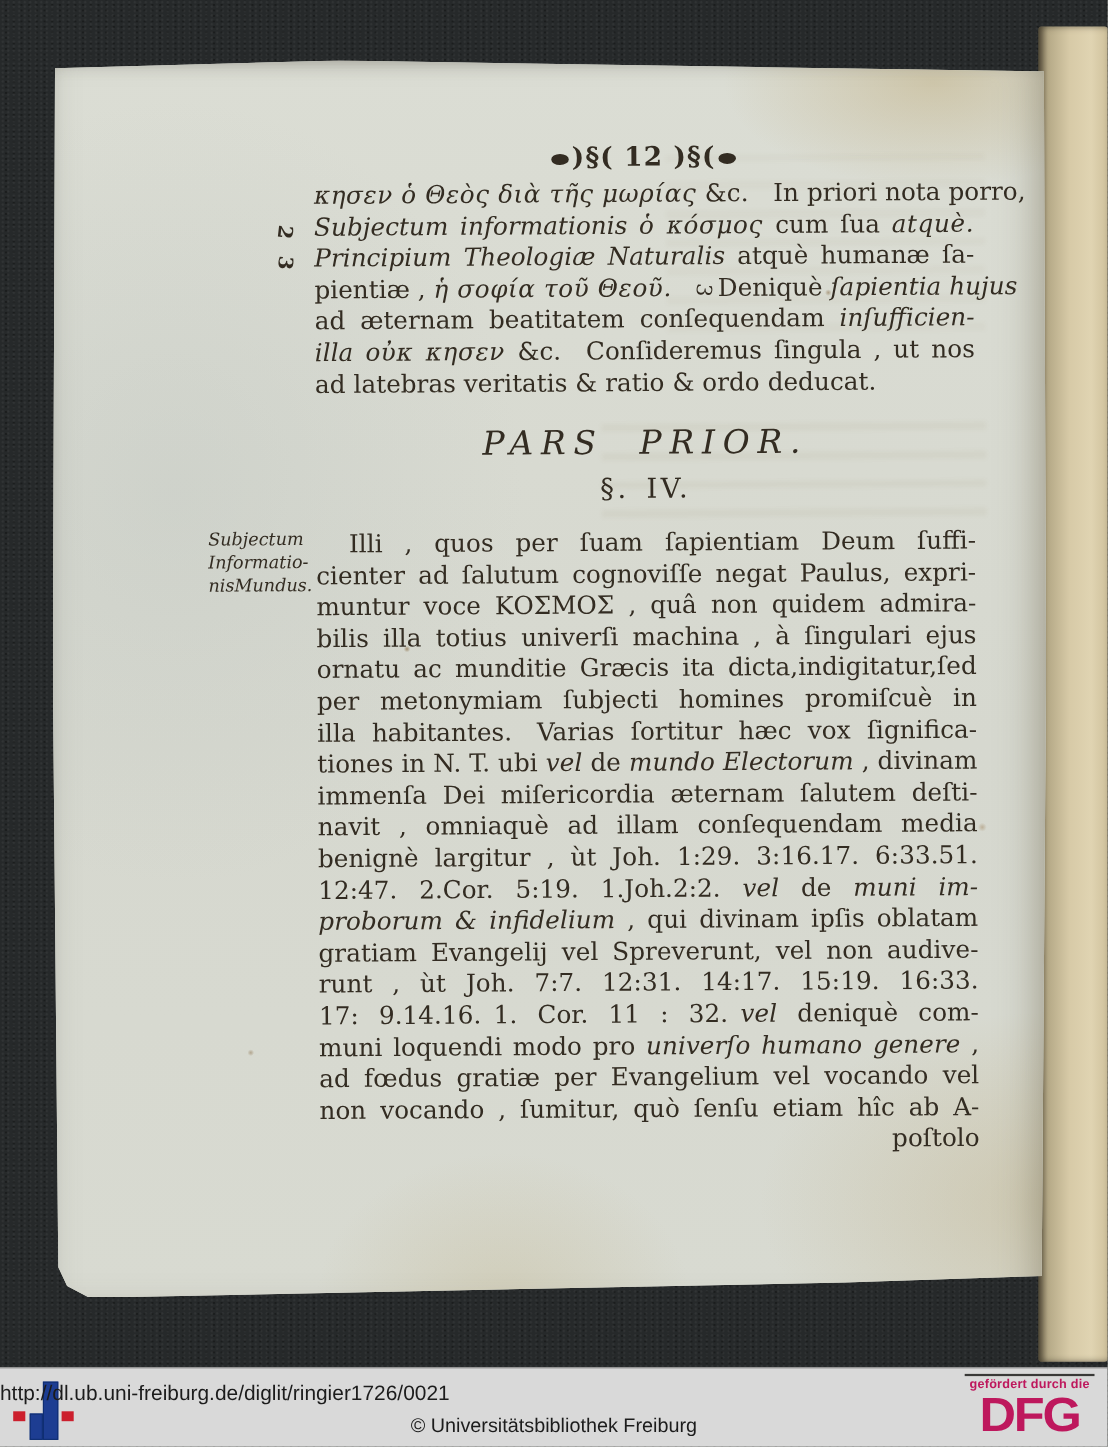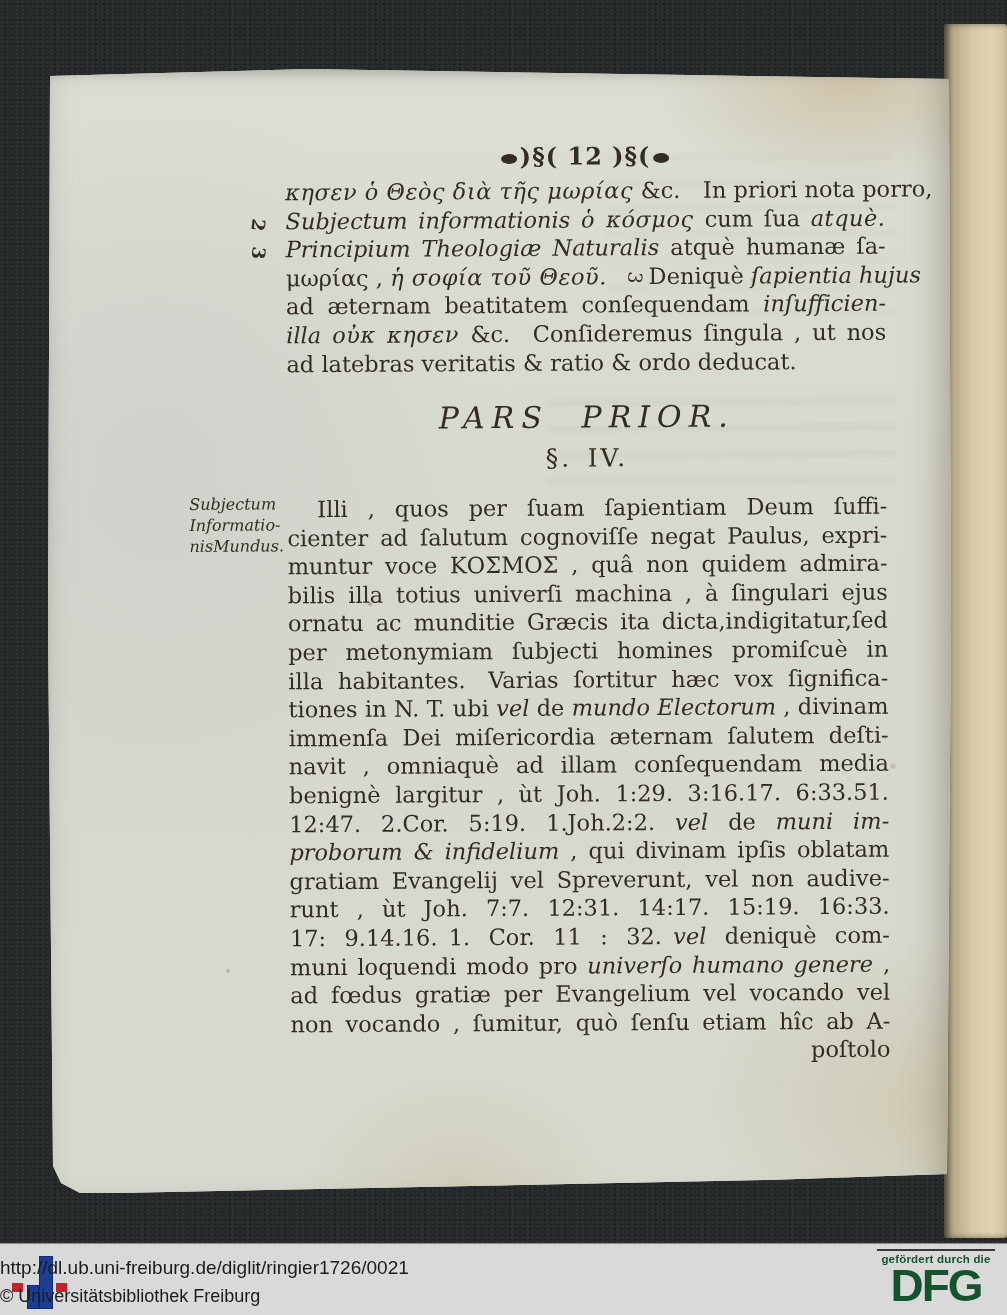--- a/index.html
+++ b/index.html
@@ -15,21 +15,21 @@
   }
 
   
   .right-page{
     position:absolute;left:944px;top:24px;width:63px;height:1214px;
     background:linear-gradient(90deg,#7d7257 0%,#b5a987 14%,#d7caa7 45%,#e0d4b2 76%,#cfc19c 100%);
     border-radius:3px;
     box-shadow:inset 3px 0 6px rgba(30,26,18,0.55);
   }
   .paper{
-    position:absolute;left:48px;top:66px;width:910px;height:1132px;
+    position:absolute;left:48px;top:52px;width:910px;height:1132px;
     background-color:#d8dad1;
     background-image:
       radial-gradient(circle 2px at 322px 538px, rgba(120,85,40,0.55), transparent 3px),
       radial-gradient(circle 2px at 705px 214px, rgba(120,85,40,0.45), transparent 3px),
       radial-gradient(circle 2px at 180px 905px, rgba(120,85,40,0.4), transparent 3px),
       radial-gradient(circle 3px at 845px 700px, rgba(140,100,50,0.35), transparent 4px),
       radial-gradient(ellipse 30% 12% at 88% 2%, rgba(190,170,120,0.45), transparent 70%),
       radial-gradient(ellipse 42% 22% at 100% 92%, rgba(185,165,115,0.35), transparent 70%),
       radial-gradient(ellipse 25% 16% at 45% 100%, rgba(190,175,130,0.3), transparent 75%),
       radial-gradient(ellipse 50% 45% at 12% 35%, rgba(185,192,188,0.3), transparent 70%),
@@ -72,31 +72,31 @@
     font-size:25px;letter-spacing:3px;word-spacing:12px;}
   .margin-note{position:absolute;left:142px;top:426px;width:96px;
     font-style:italic;font-size:16px;line-height:21px;}
   .margin-note .line{text-align:right;text-align-last:left;}
 
   
   .footer{position:absolute;left:0;top:1243px;width:1007px;height:72px;
     background:#d9d9d9;border-top:1px solid #8d8d8d;
     font-family:"Liberation Sans","DejaVu Sans",sans-serif;color:#1c1c1c;}
   .footer-url{position:absolute;left:0;top:13px;width:100%;text-align:left;font-size:19px;}
-  .footer-copy{position:absolute;left:0;top:42px;width:100%;font-size:18px;}
+  .footer-copy{position:absolute;left:0;top:42px;width:100%;text-align:center;font-size:18px;}
 
   .ub-logo{position:absolute;left:12px;top:10px;width:58px;height:58px;}
   .ub-bar{position:absolute;background:#1d3d92;border:1.5px solid #0f2e72;box-sizing:border-box;}
   .ub-bar-tall{left:27px;top:2px;width:14px;height:53px;}
   .ub-bar-short{left:15px;top:31px;width:12px;height:24px;}
   .ub-red{position:absolute;background:#cc1f2d;width:11px;height:9px;top:29px;}
   .ub-red-left{left:0px;}
   .ub-red-right{left:44px;}
 
-  .dfg-logo{position:absolute;right:12px;top:5px;width:118px;color:#14532d;}
+  .dfg-logo{position:absolute;right:12px;top:5px;width:118px;color:#be185d;}
   .dfg-line{height:2px;background:#393937;margin-bottom:2px;}
   .dfg-tagline{font-size:11.5px;font-weight:bold;text-align:center;letter-spacing:0.2px;
     white-space:nowrap;}
   .dfg-acronym{font-size:46px;font-weight:bold;line-height:0.92;letter-spacing:-2px;
     text-align:center;transform:scaleY(0.95);}
 </style>
 </head>
 <body>
 
 <div class="right-page"></div>
@@ -110,21 +110,21 @@
     <div class="ornament">
       <span class="orn-oval"></span><span>)§(</span>
       <span>12</span>
       <span>)§(</span><span class="orn-oval"></span>
     </div>
 
     <div class="para-intro">
         <div class="line"><span class="seg-g">κησεν ὁ Θεὸς διὰ τῆς μωρίας </span><span class="seg-r">&amp;c.  In priori nota porro,</span></div>
         <div class="line"><span class="margin-num">2</span><span class="seg-i">Subjectum informationis </span><span class="seg-g">ὁ κόσμος </span><span class="seg-r">cum ſua </span><span class="seg-g">atquè.</span></div>
         <div class="line"><span class="margin-num">3</span><span class="seg-i">Principium Theologiæ Naturalis </span><span class="seg-r">atquè humanæ ſa-</span></div>
-        <div class="line"><span class="seg-r">μωρίας , </span><span class="seg-g">ἡ σοφία τοῦ Θεοῦ.</span><span class="seg-r">  </span><span class="seg-rot">3</span><span class="seg-r"> Deniquè </span><span class="seg-i">ſapientia hujus</span></div>
+        <div class="line"><span class="seg-r">pientiæ , </span><span class="seg-g">ἡ σοφία τοῦ Θεοῦ.</span><span class="seg-r">  </span><span class="seg-rot">3</span><span class="seg-r"> Deniquè </span><span class="seg-i">ſapientia hujus</span></div>
         <div class="line"><span class="seg-r">ad æternam beatitatem conſequendam </span><span class="seg-i">inſufficien-</span></div>
         <div class="line"><span class="seg-i">illa </span><span class="seg-g">οὐκ κησεν </span><span class="seg-r">&amp;c.  Conſideremus ſingula , ut nos</span></div>
         <div class="line left"><span class="seg-r">ad latebras veritatis &amp; ratio &amp; ordo deducat.</span></div>
       </div>
 
     <div class="heading">PARS PRIOR.</div>
     <div class="section-mark">§. IV.</div>
 
     <div class="margin-note">
         <div class="line">Subjectum</div>

